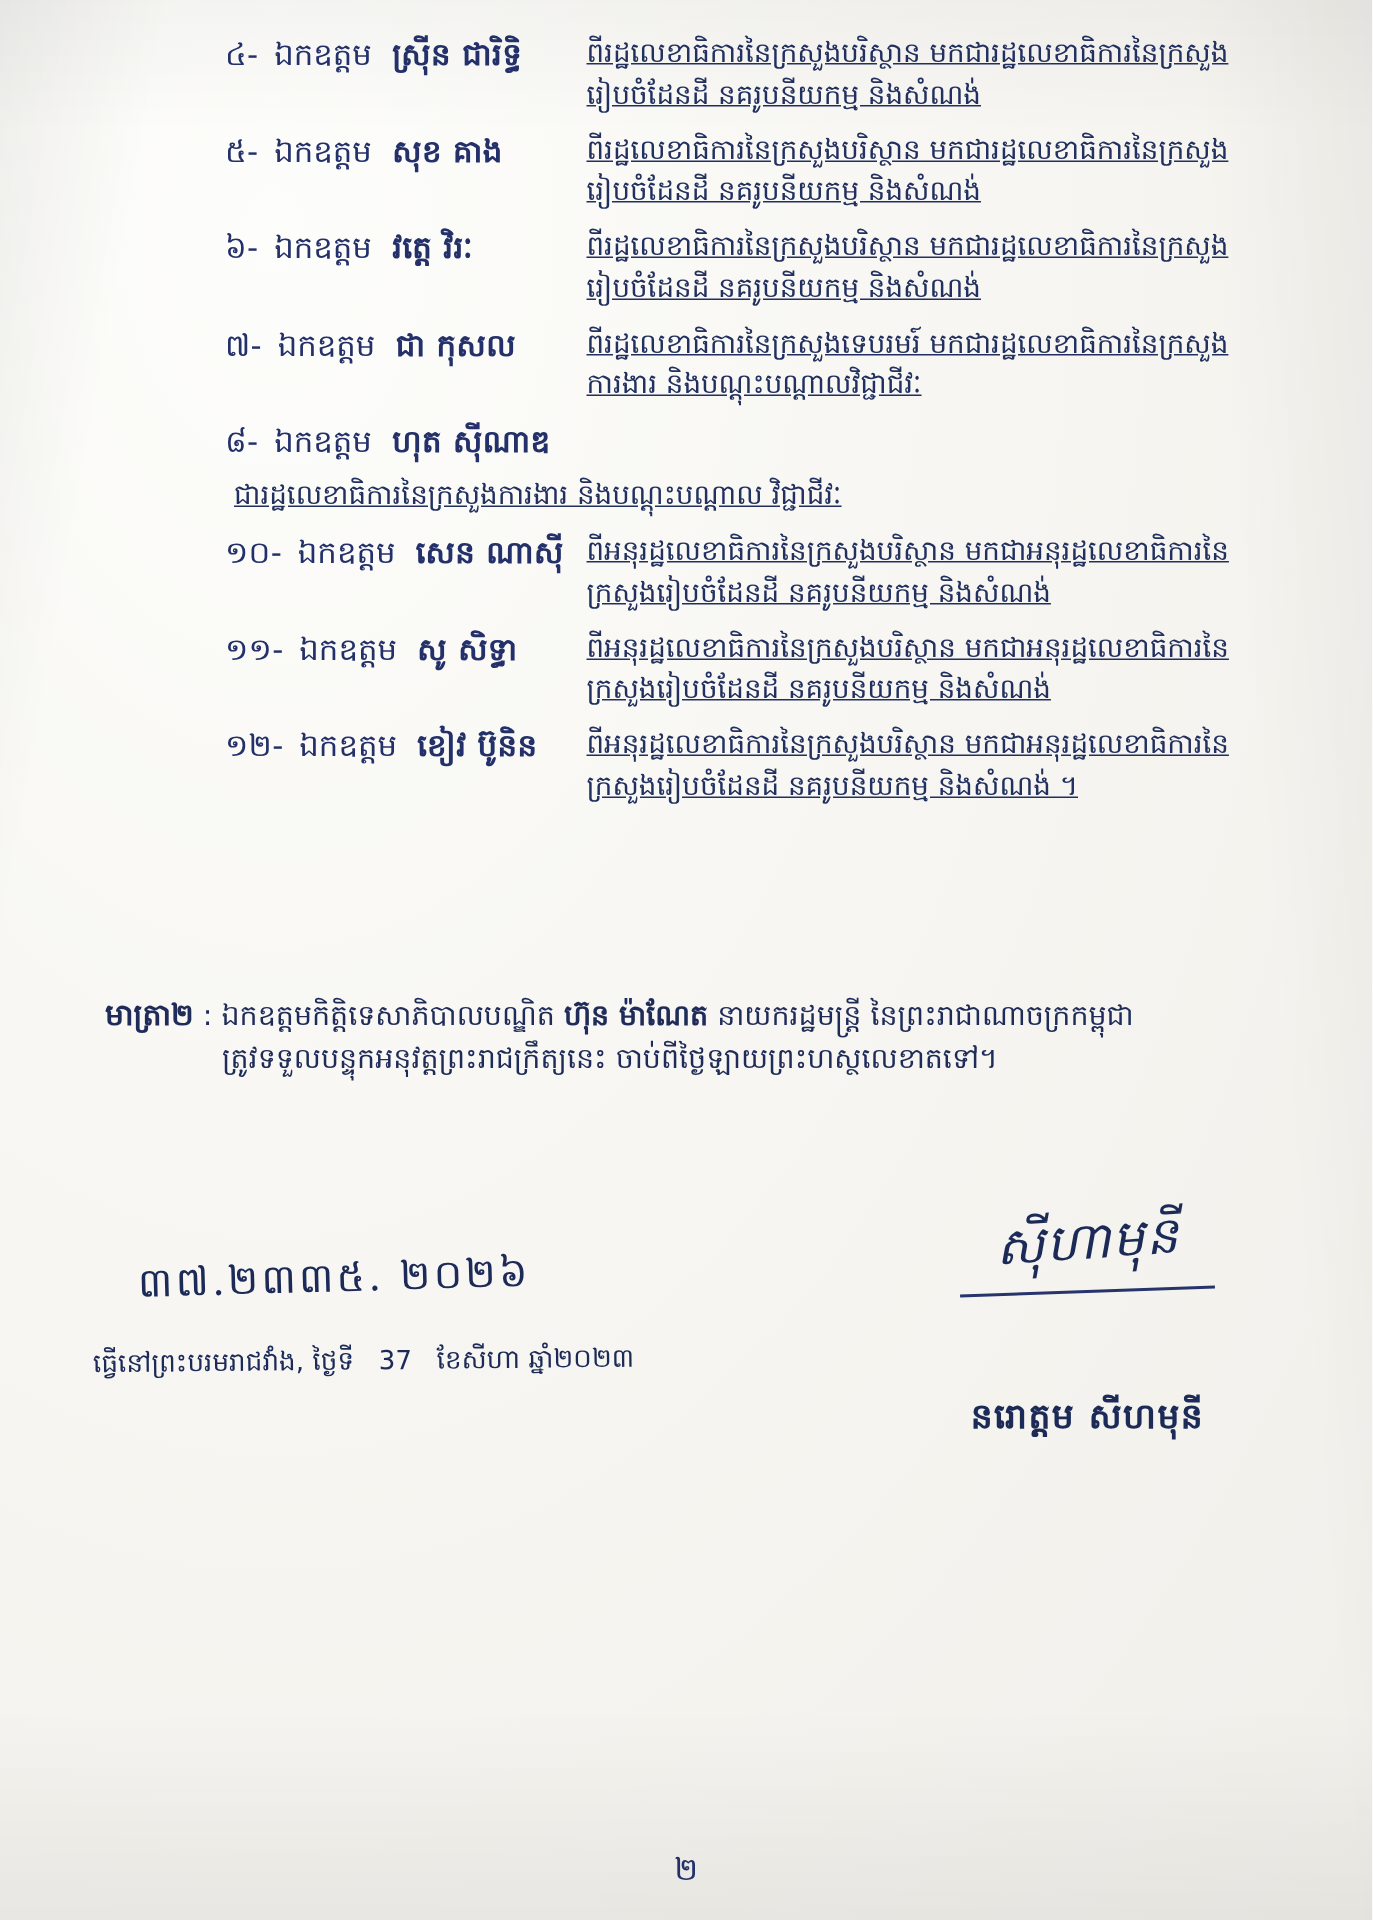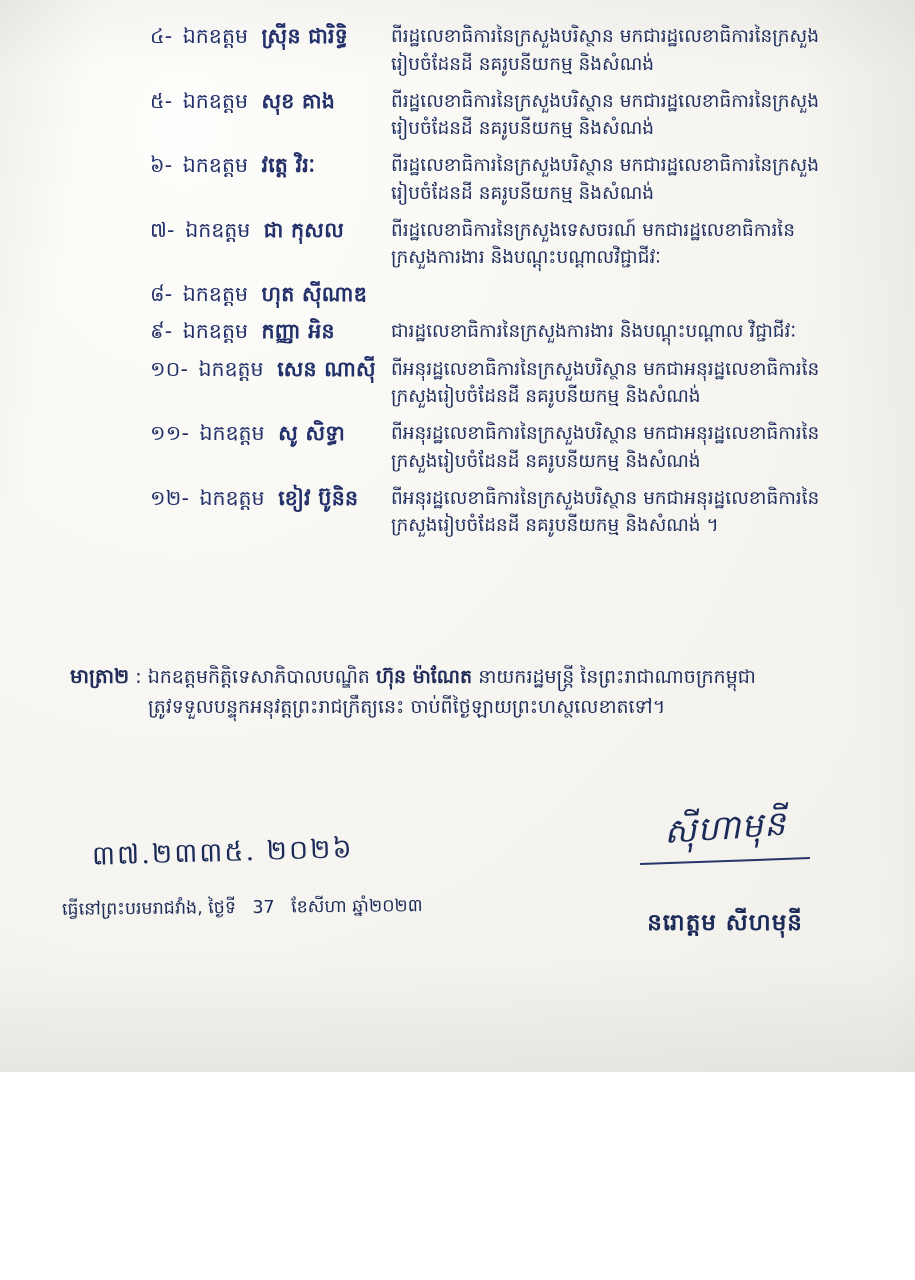--- a/index.html
+++ b/index.html
@@ -6,21 +6,21 @@
     margin: 0;
     padding: 0;
     background: #ffffff;
   }
   body {
     font-family: "DejaVu Sans", sans-serif;
   }
   .page {
     position: relative;
     width: 915px;
-    height: 1072px;
+    height: 1280px;
     background:
       radial-gradient(ellipse at 20% 12%, #fdfdfb 0%, #f7f6f2 45%, #f1efea 100%);
     overflow: hidden;
     color: #1d2b52;
   }
   
   .page::after {
     content: "";
     position: absolute;
     inset: 0;
@@ -66,20 +66,21 @@
     font-weight: bold;
     margin-left: 7px;
     letter-spacing: 0.3px;
   }
   .row-right {
     flex: 1 1 auto;
     font-size: 18.5px;
     line-height: 1.5;
     color: #22305f;
     padding-left: 6px;
+    text-decoration: underline;
   }
 
   
   .article {
     position: absolute;
     left: 70px;
     top: 661px;
     width: 770px;
     font-size: 19px;
     line-height: 1.55;
@@ -149,21 +150,21 @@
     display: inline-block;
   }
   .signature-rule {
     width: 170px;
     height: 2px;
     background: #27346b;
     margin: 4px auto 0 auto;
     transform: rotate(-2deg);
   }
   .sig-name {
-    margin-top: 46px;
+    margin-top: 68px;
     font-size: 23px;
     font-weight: bold;
     letter-spacing: 1px;
     text-align: center;
   }
 
   
   .page-number {
     position: absolute;
     left: 0;
@@ -208,37 +209,32 @@
         </div>
         <div class="row-right">ពីរដ្ឋលេខាធិការនៃក្រសួងបរិស្ថាន មកជារដ្ឋលេខាធិការនៃក្រសួងរៀបចំដែនដី នគរូបនីយកម្ម និងសំណង់</div>
       </div>
 
       <div class="row">
         <div class="row-left">
           <span class="row-num">៧-</span>
           <span class="row-title">ឯកឧត្តម</span>
           <span class="row-name">ជា កុសល</span>
         </div>
-        <div class="row-right">ពីរដ្ឋលេខាធិការនៃក្រសួងទេសចរណ៍ មកជារដ្ឋលេខាធិការនៃក្រសួងការងារ និងបណ្ដុះបណ្ដាលវិជ្ជាជីវៈ</div>
+        <div class="row-right">ពីរដ្ឋលេខាធិការនៃក្រសួងទេបរមរ៍ មកជារដ្ឋលេខាធិការនៃក្រសួងការងារ និងបណ្ដុះបណ្ដាលវិជ្ជាជីវៈ</div>
       </div>
 
       <div class="row">
         <div class="row-left">
           <span class="row-num">៨-</span>
           <span class="row-title">ឯកឧត្តម</span>
           <span class="row-name">ហុត ស៊ីណាឌ</span>
         </div>
       </div>
 
       <div class="row">
-        <div class="row-left">
-          <span class="row-num">៩-</span>
-          <span class="row-title">ឯកឧត្តម</span>
-          <span class="row-name">កញ្ញា អិន</span>
-        </div>
         <div class="row-right">ជារដ្ឋលេខាធិការនៃក្រសួងការងារ និងបណ្ដុះបណ្ដាល វិជ្ជាជីវៈ</div>
       </div>
 
       <div class="row">
         <div class="row-left">
           <span class="row-num">១០-</span>
           <span class="row-title">ឯកឧត្តម</span>
           <span class="row-name">សេន ណាស៊ី</span>
         </div>
         <div class="row-right">ពីអនុរដ្ឋលេខាធិការនៃក្រសួងបរិស្ថាន មកជាអនុរដ្ឋលេខាធិការនៃក្រសួងរៀបចំដែនដី នគរូបនីយកម្ម និងសំណង់</div>

